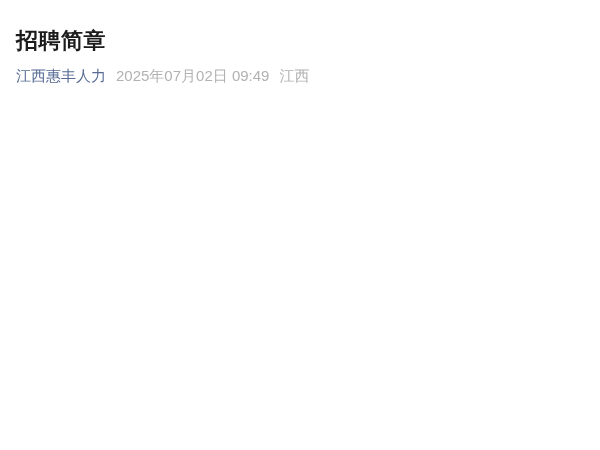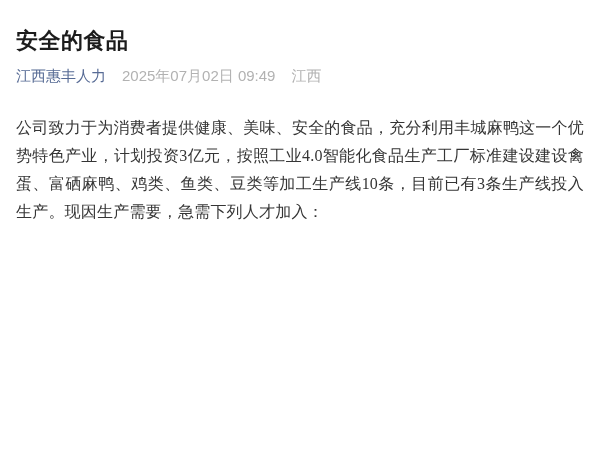--- a/index.html
+++ b/index.html
@@ -22,21 +22,21 @@
     font-size: 22px;
     line-height: 1.35;
     font-weight: 600;
     color: var(--title-color, #1c1c1c);
     letter-spacing: 0.5px;
   }
   .byline {
     margin-top: 11px;
     display: flex;
     align-items: baseline;
-    gap: 16px;
+    gap: 10px;
     font-family: "Liberation Sans", sans-serif;
     font-size: 15px;
     line-height: 1.2;
     white-space: nowrap;
   }
   .account {
     color: var(--account-color, #576b95);
     text-decoration: none;
     cursor: pointer;
   }
@@ -57,25 +57,24 @@
     letter-spacing: 0.2px;
   }
   .content p.indented {
     text-indent: 2em;
   }
 </style>
 </head>
 <body style="background: rgb(255, 255, 255);">
 
 <div class="article">
-  <h1 class="title">安全的食品</h1>
+  <h1 class="title">招聘简章</h1>
 
   <div class="byline">
     <a class="account">江西惠丰人力</a>
     <span class="meta">2025年07月02日 09:49</span>
     <span class="meta">江西</span>
   </div>
 
   <div class="content">
-    <p>公司致力于为消费者提供健康、美味、安全的食品，充分利用丰城麻鸭这一个优势特色产业，计划投资3亿元，按照工业4.0智能化食品生产工厂标准建设建设禽蛋、富硒麻鸭、鸡类、鱼类、豆类等加工生产线10条，目前已有3条生产线投入生产。现因生产需要，急需下列人才加入：</p>
 
   </div>
 </div>
 
 </body></html>

